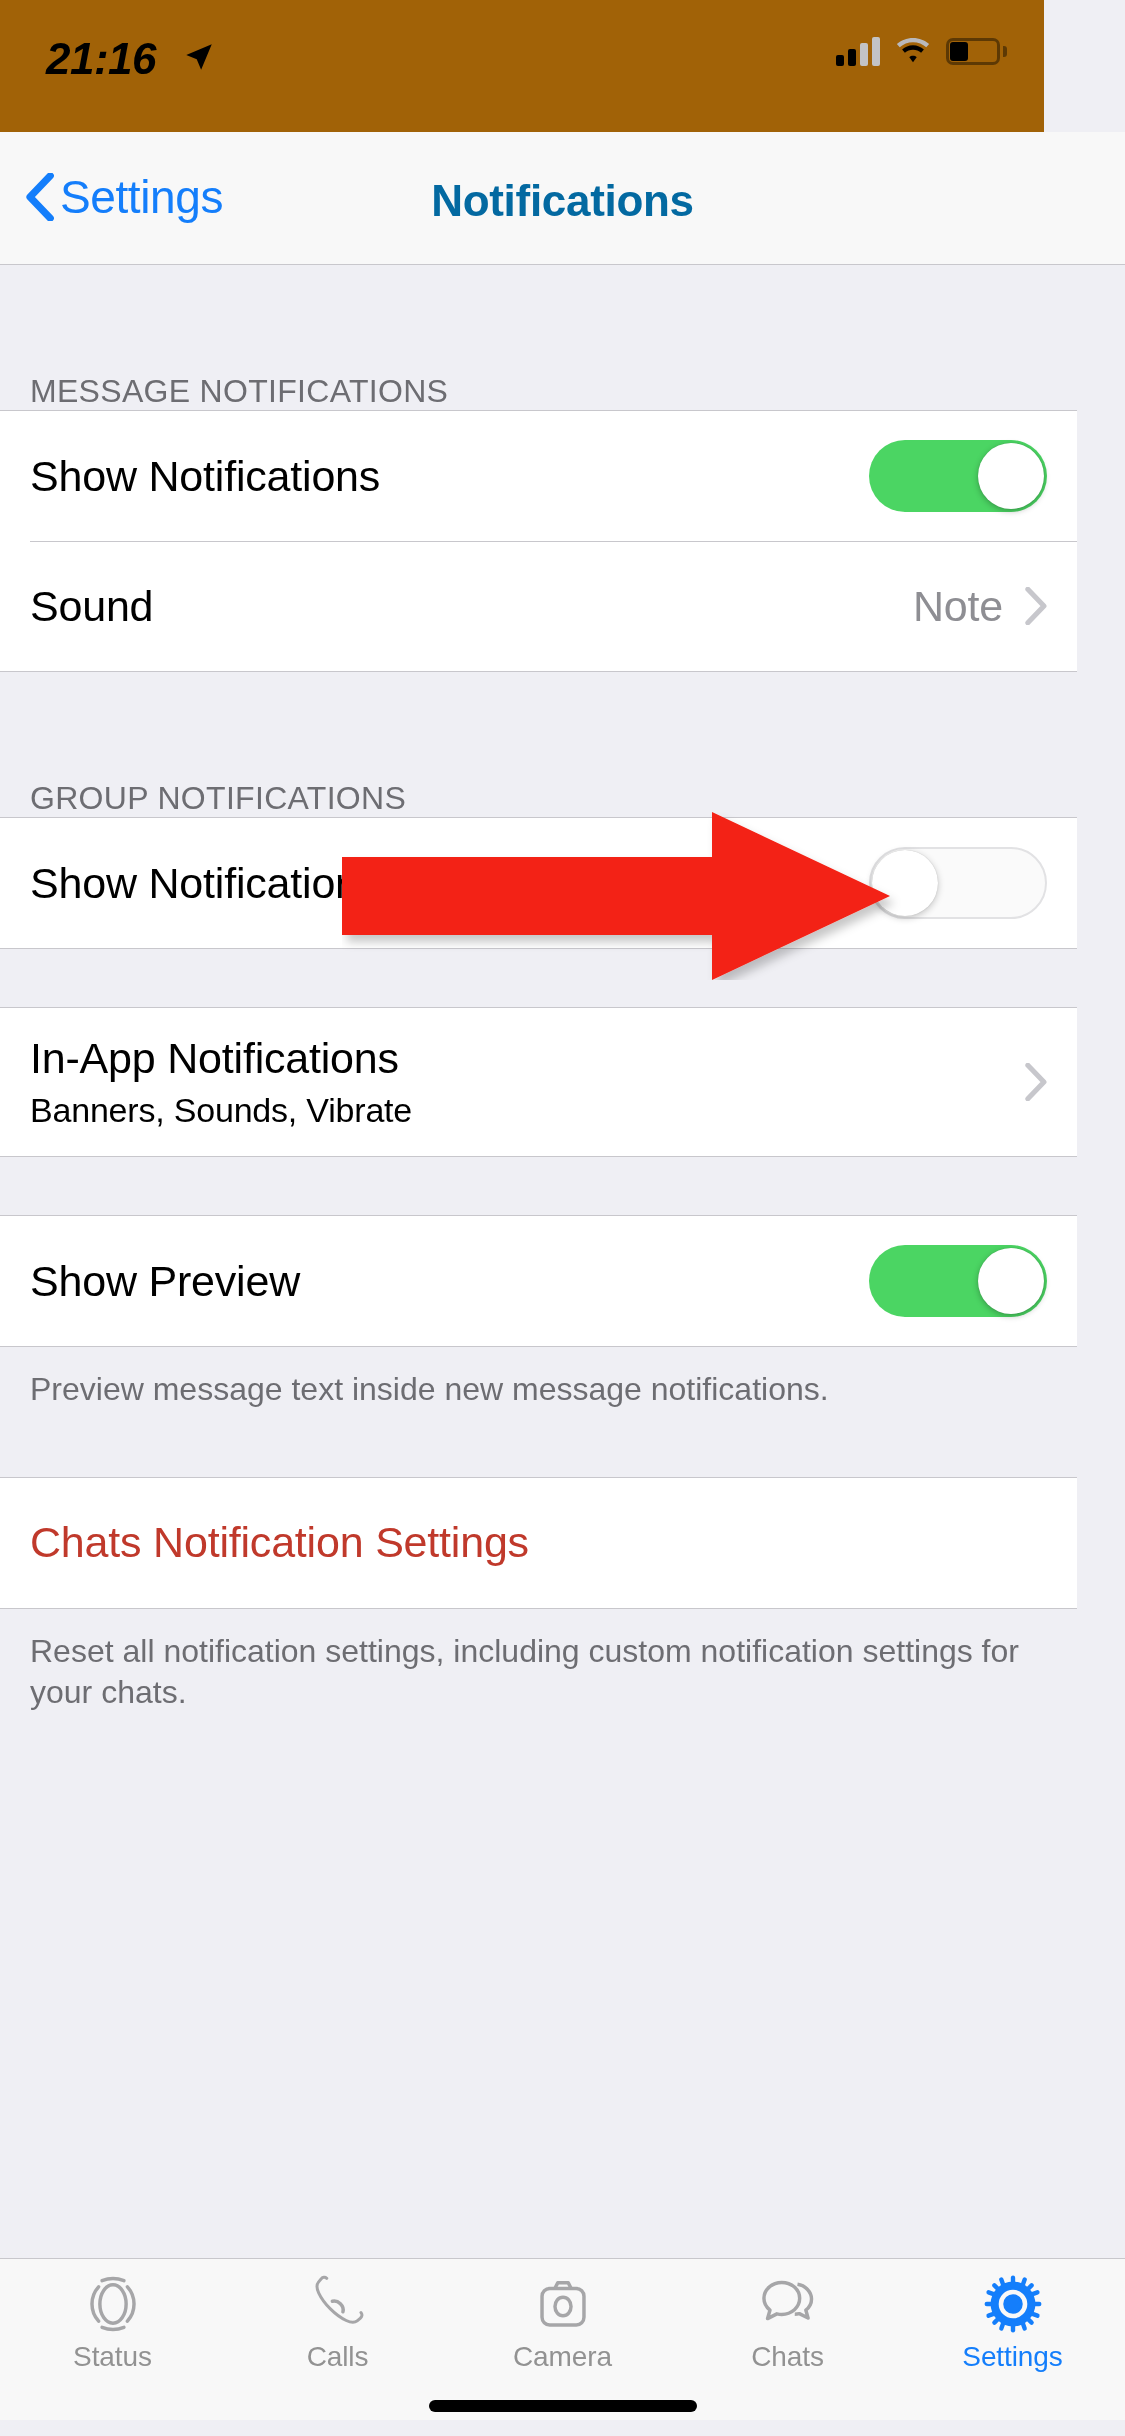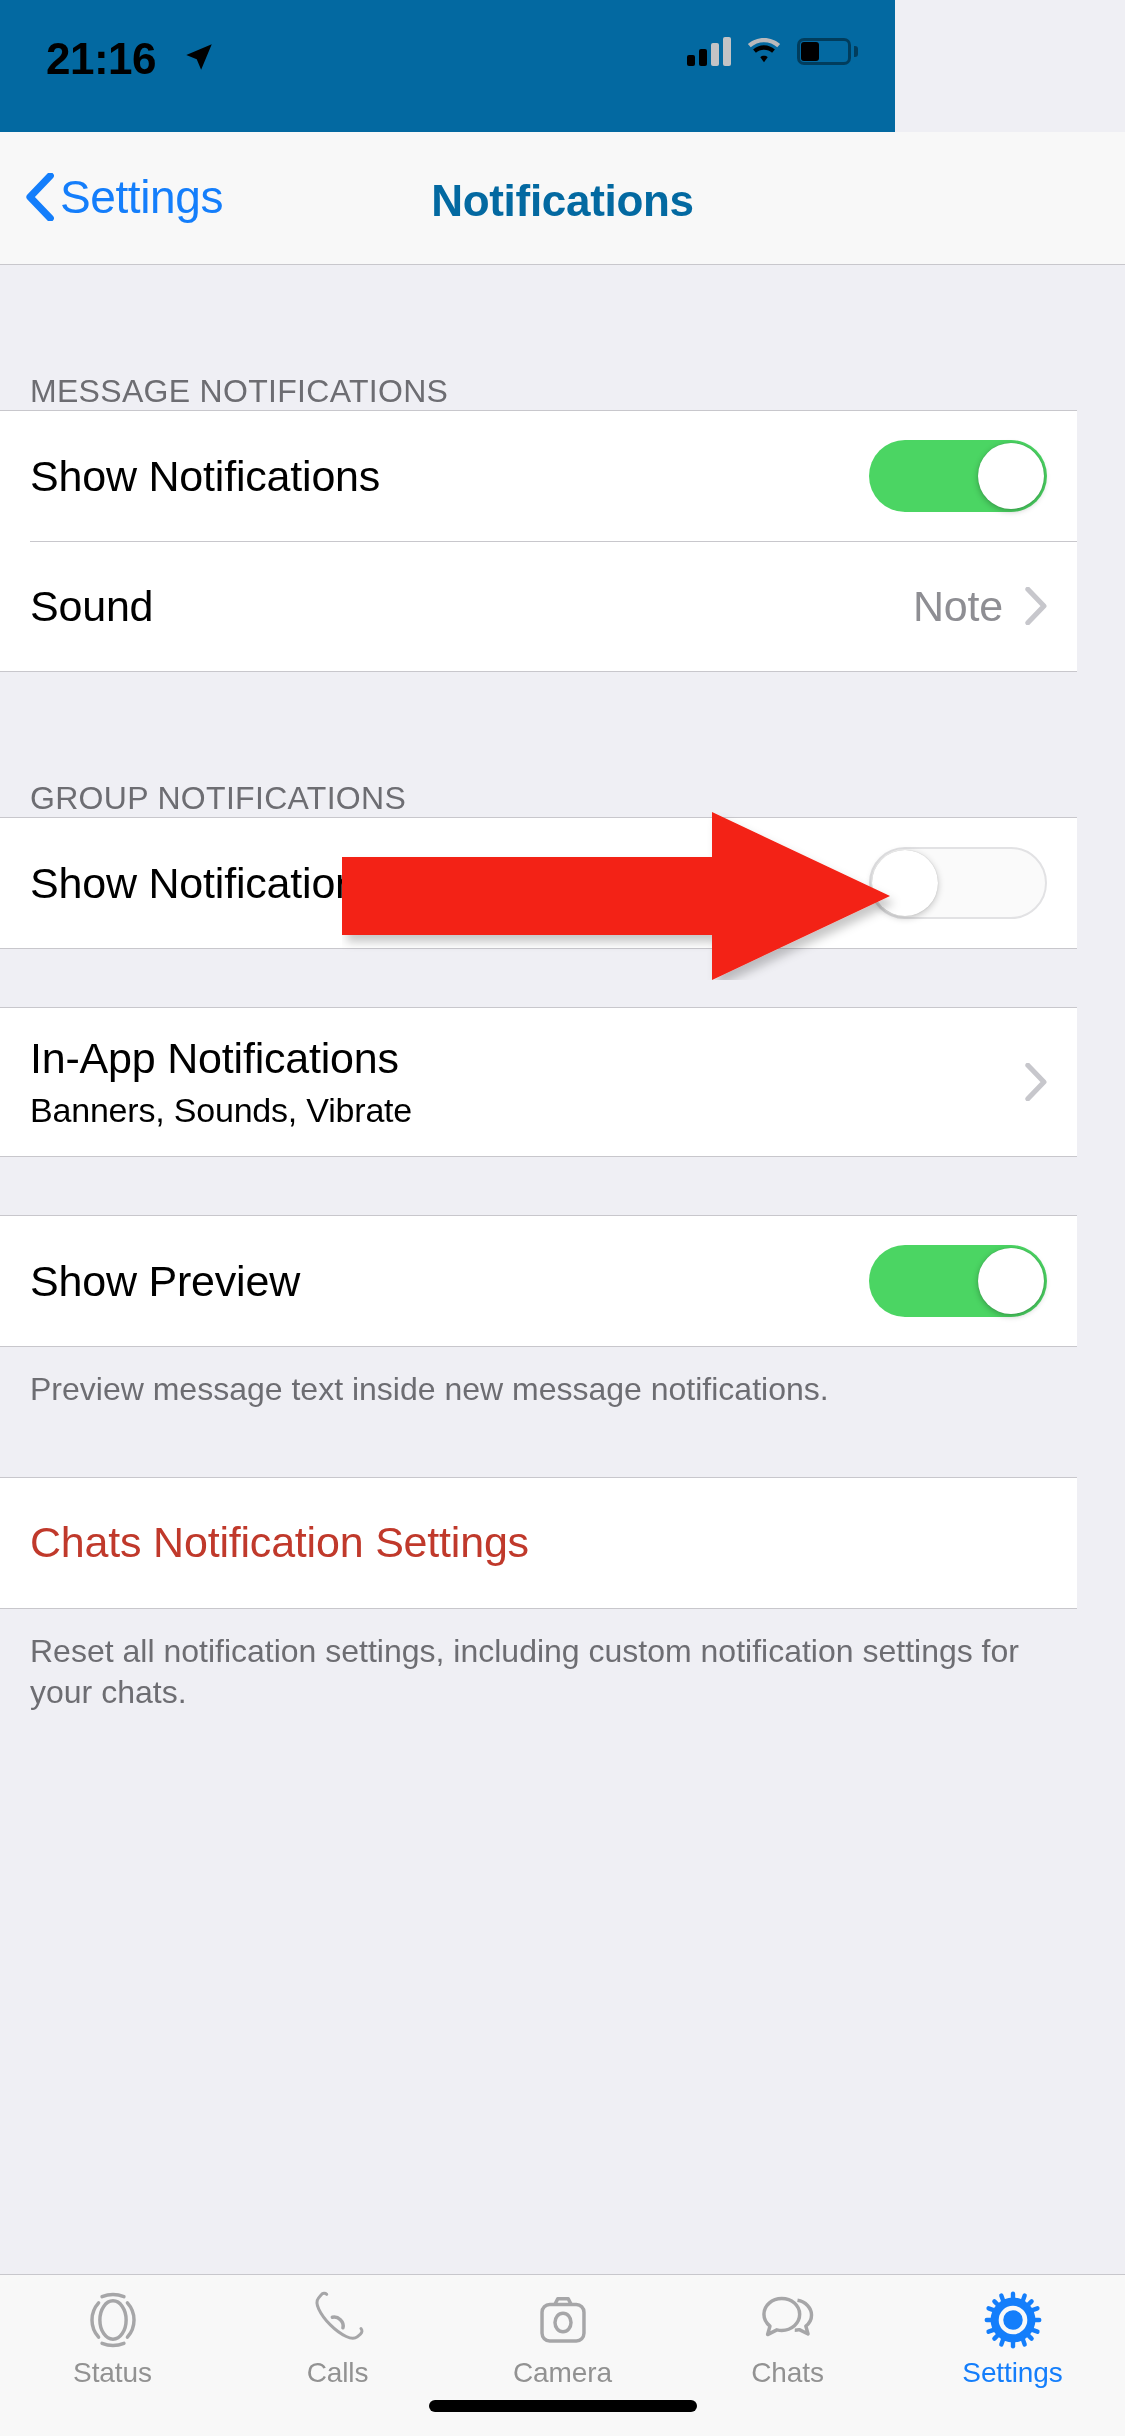--- a/index.html
+++ b/index.html
@@ -7,22 +7,23 @@
   body {
     font-family:"Liberation Sans", sans-serif;
     background:#EFEFF4;
     -webkit-font-smoothing:antialiased;
     overflow:hidden;
     position:relative;
   }
 
   
   .status-bar{
-    position:absolute; top:0; left:0; width:895px; height:132px;
-    background:#0369a1;
+    position:absolute; top:0; left:0; width:1044px; height:132px;
+    background:#a16207;
+    font-style:italic;
   }
   .sb-time{
     position:absolute; left:46px; top:34px;
     font-size:44px; font-weight:600; color:#000; letter-spacing:-0.5px;
   }
   .sb-loc{
     position:absolute; left:182px; top:40px; width:34px; height:34px;
   }
   .sb-right{
     position:absolute; right:44px; top:36px;
@@ -119,21 +120,21 @@
   }
 
   
   .arrow{
     position:absolute; left:342px; top:812px; width:560px; height:168px;
     pointer-events:none; z-index:40;
   }
 
   
   .tab-bar{
-    position:absolute; left:0; bottom:0; width:1125px; height:162px;
+    position:absolute; left:0; bottom:16px; width:1125px; height:162px;
     background:#F8F8F8; border-top:1px solid #C8C7CC;
     display:flex; align-items:flex-start; padding-top:14px;
   }
   .tab{
     flex:1; display:flex; flex-direction:column; align-items:center;
     gap:6px; cursor:pointer;
   }
   .tab .ico{ width:62px; height:62px; display:block; }
   .tab .lbl{ font-size:28px; color:#929292; letter-spacing:-0.1px; }
   .tab.active .lbl{ color:#147EFB; }

